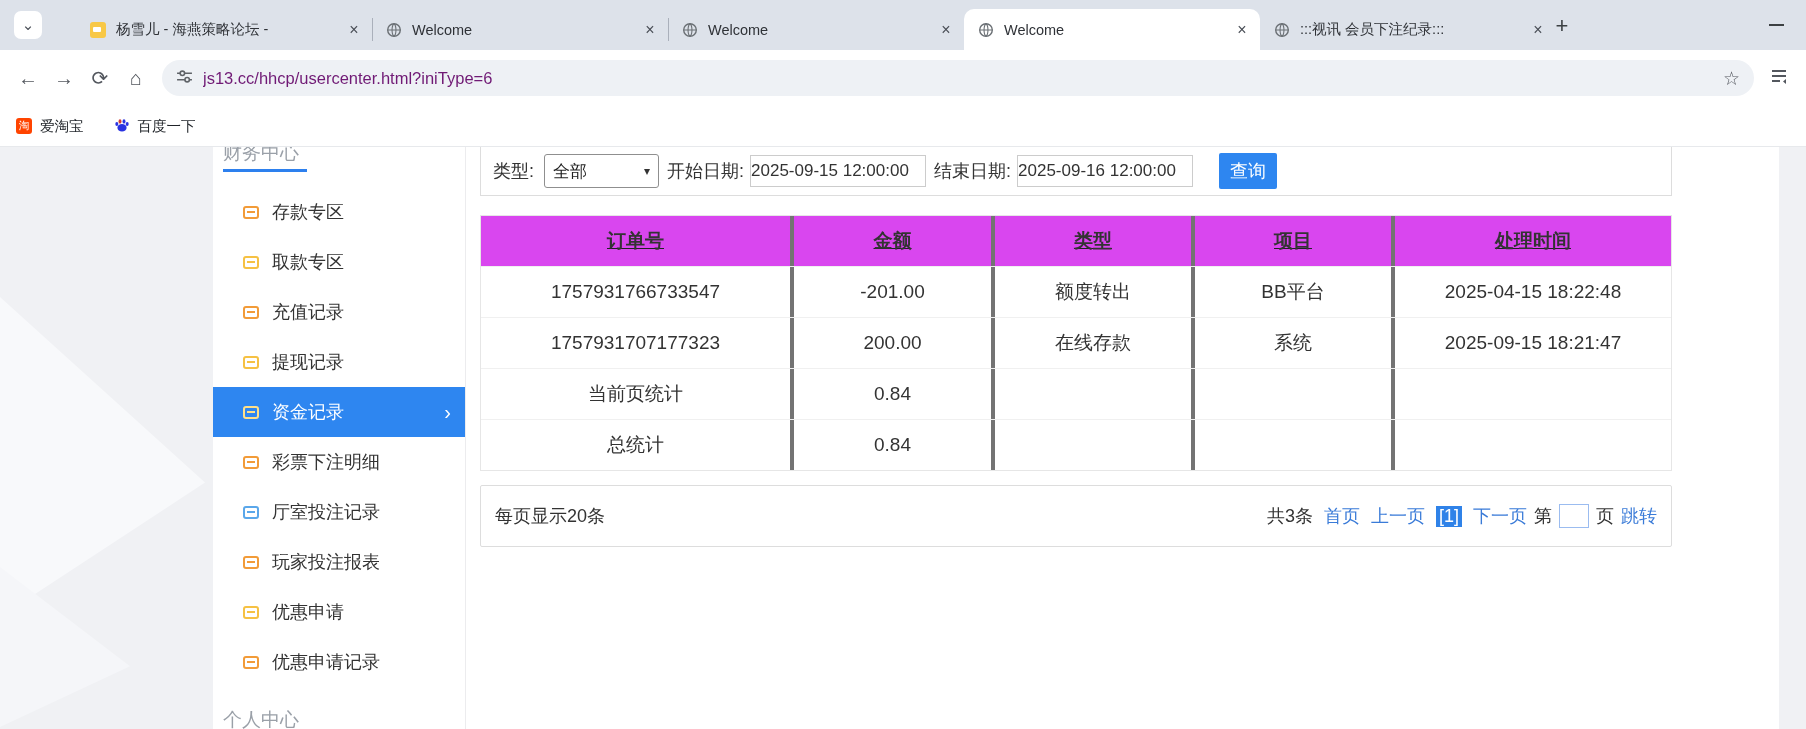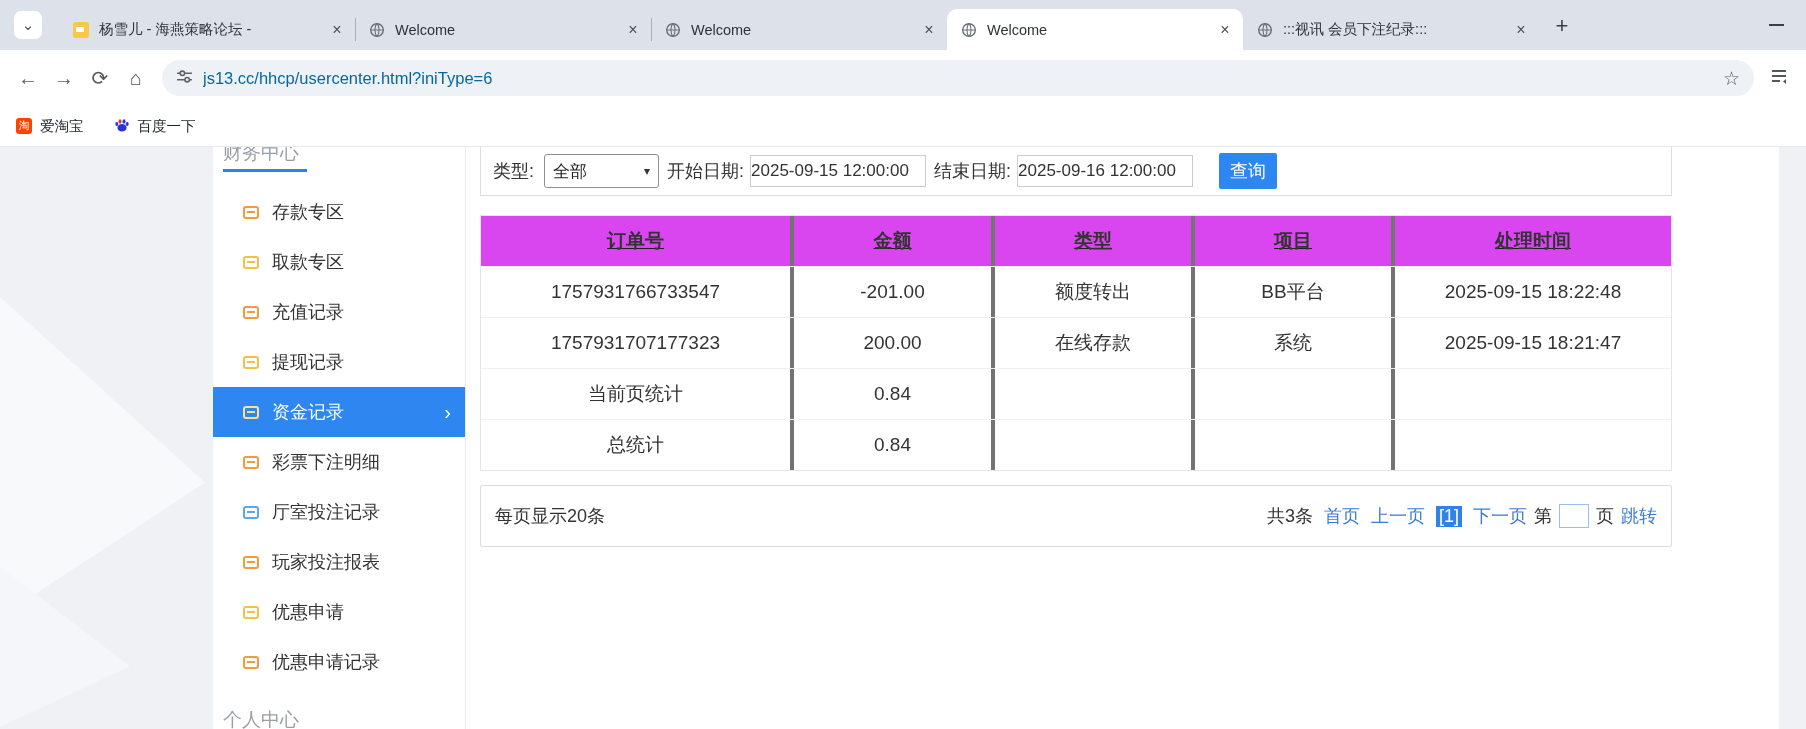--- a/index.html
+++ b/index.html
@@ -9,21 +9,21 @@
     font-family:"Liberation Sans", sans-serif; background:#fff; color:#202124;
   }
 
   
   .tabstrip { position:absolute; top:0; left:0; right:0; height:50px; background:#dde2ea; }
   .tab-search-btn {
     position:absolute; left:14px; top:11px; width:28px; height:28px; background:#fff;
     border-radius:7px; display:flex; align-items:center; justify-content:center;
     color:#4a4f57; font-size:15px; cursor:pointer;
   }
-  .tabs { position:absolute; left:59px; bottom:0; height:41px; display:flex;justify-content:center; }
+  .tabs { position:absolute; left:76px; bottom:0; height:41px; display:flex;justify-content:center; }
   .tab {
     width:296px; display:flex; align-items:center; gap:10px; padding:0 8px 0 14px;
     font-size:14.5px; color:#2f3237; position:relative; cursor:pointer;
   }
   .tab.divider::before { content:""; position:absolute; left:0; top:9px; bottom:9px; width:1px; background:#aab0bb; }
   .tab.active { background:#fff; border-radius:10px 10px 0 0; }
   .tab-title { flex:1; white-space:nowrap; overflow:hidden; }
   .tab-close { width:20px; height:20px; border-radius:50%; display:flex; align-items:center; justify-content:center; font-size:16px; color:#4a4f57; }
   .favicon { width:16px; height:16px; flex:0 0 16px; display:flex; align-items:center; justify-content:center; }
   .forum-fav { width:16px; height:16px; background:#f8c846; border-radius:3px; position:relative; }
@@ -31,21 +31,21 @@
   .new-tab-btn { position:absolute; left:1548px; top:12px; width:28px; height:28px; display:flex; align-items:center; justify-content:center; font-size:22px; color:#3c4043; border-radius:50%; cursor:pointer; }
   .win-min { position:absolute; right:22px; top:24px; width:15px; height:2px; background:#3c4043; cursor:pointer; }
 
   
   .toolbar { position:absolute; top:50px; left:0; right:0; height:56px; background:#fff; display:flex; align-items:center; padding:0 10px; }
   .nav-btn { width:36px; height:36px; border-radius:50%; display:flex; align-items:center; justify-content:center; font-size:20px; color:#53575e; cursor:pointer; flex:0 0 auto; }
   .addr {
     flex:1; height:36px; margin:0 8px; background:#eef1f5; border-radius:18px;
     display:flex; align-items:center; padding:0 14px; gap:10px; min-width:0;
   }
-  .addr-url { font-size:16.5px; color:#0369a1; white-space:nowrap; overflow:hidden; }
+  .addr-url { font-size:16.5px; color:#701a75; white-space:nowrap; overflow:hidden; }
   .addr-spacer { flex:1; }
   .star-btn { font-size:19px; color:#53575e; cursor:pointer; }
   .side-panel-btn { width:34px; height:34px; display:flex; align-items:center; justify-content:center; flex:0 0 auto; cursor:pointer; }
 
   
   .bookmarks { position:absolute; top:106px; left:0; right:0; height:41px; background:#fff; border-bottom:1px solid #e7e9ec; display:flex; align-items:center; padding:0 16px; gap:30px; }
   .bm { display:flex; align-items:center; gap:8px; font-size:14.5px; color:#1f2328; cursor:pointer; }
   .tao-fav { width:16px; height:16px; background:#ff4400; border-radius:3px; color:#fff; font-size:10.5px; display:flex; align-items:center; justify-content:center; }
 
   
@@ -294,21 +294,21 @@
           <div class="tcell">金额</div>
           <div class="tcell">类型</div>
           <div class="tcell">项目</div>
           <div class="tcell">处理时间</div>
         </div>
         <div class="trow">
           <div class="tcell">1757931766733547</div>
           <div class="tcell">-201.00</div>
           <div class="tcell">额度转出</div>
           <div class="tcell">BB平台</div>
-          <div class="tcell">2025-09-15 18:22:48</div>
+          <div class="tcell">2025-04-15 18:22:48</div>
         </div>
         <div class="trow">
           <div class="tcell">1757931707177323</div>
           <div class="tcell">200.00</div>
           <div class="tcell">在线存款</div>
           <div class="tcell">系统</div>
           <div class="tcell">2025-09-15 18:21:47</div>
         </div>
         <div class="trow">
           <div class="tcell">当前页统计</div>

